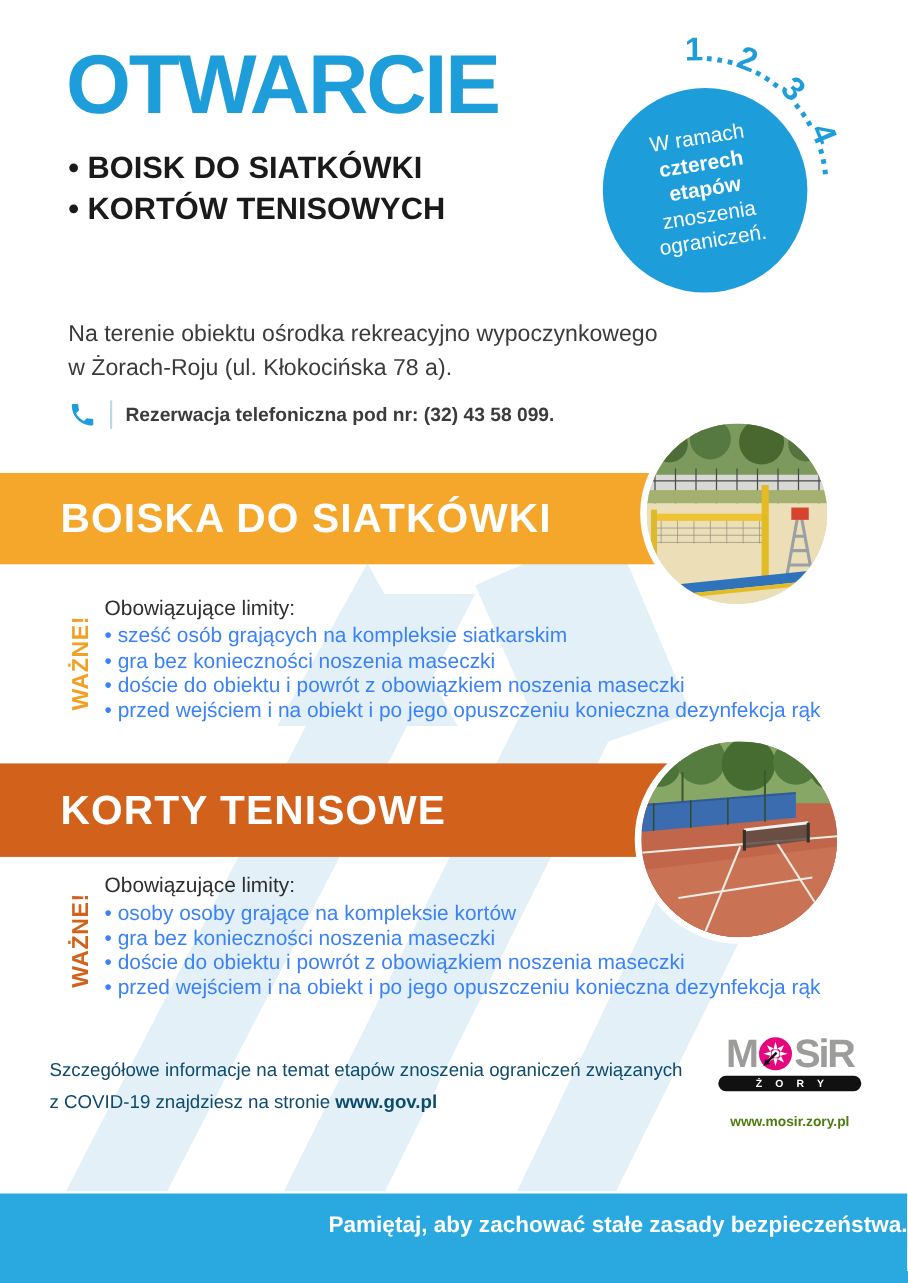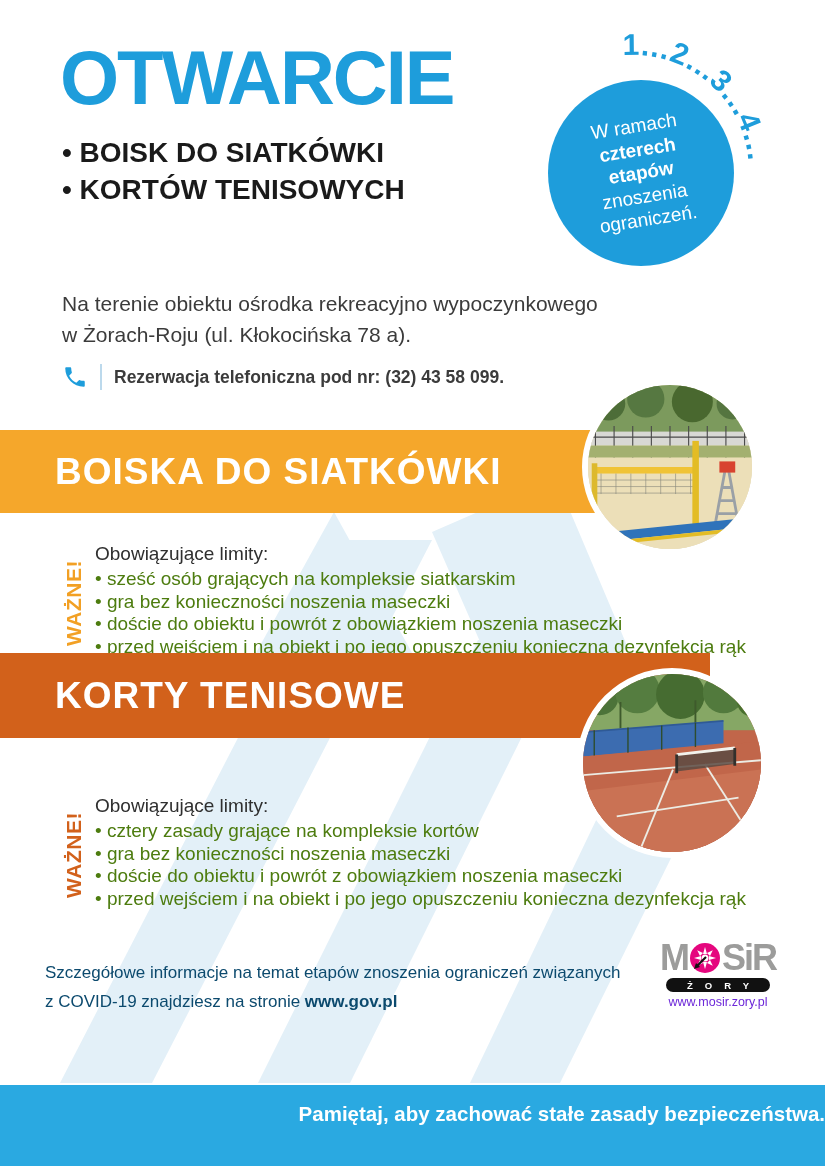--- a/index.html
+++ b/index.html
@@ -29,52 +29,52 @@
   .badge{left:548px;top:80px;width:186px;height:186px;border-radius:50%;
     background:var(--accentBlue);display:flex;align-items:center;justify-content:center;}
   .badge-text{transform:rotate(-9deg);color:#fff;font-size:19px;line-height:23.5px;text-align:center;}
   .badge-text .bold{font-weight:bold;}
   .arc-svg{left:512px;top:12px;overflow:visible;}
   .arc-svg text{fill:var(--accentBlue);font-family:"Liberation Sans","DejaVu Sans",sans-serif;
     font-size:30px;font-weight:bold;letter-spacing:1px;}
 
   .banner{left:0;width:710px;}
   .banner-1{top:430px;height:83px;background:var(--orangeLight);}
-  .banner-2{top:653px;height:85px;background:var(--orangeDark);}
+  .banner-2{top:694px;height:85px;background:var(--orangeDark);}
   .banner h2{margin:0;padding-left:55px;color:#fff;font-weight:bold;font-size:37px;letter-spacing:1px;}
   .banner-1 h2{line-height:83px;}
   .banner-2 h2{line-height:85px;}
 
   .photo{border:6px solid #fff;border-radius:50%;overflow:hidden;box-sizing:border-box;background:#ddd;z-index:3;}
   .photo-1{left:582px;top:379px;width:176px;height:176px;}
   .photo-2{left:577px;top:668px;width:190px;height:190px;}
   .photo svg{display:block;width:100%;height:100%;}
 
   .rules{left:95px;width:680px;}
   .rules-1{top:543px;}
   .rules-2{top:795px;}
   .wazne{position:absolute;left:-71px;top:48px;width:100px;text-align:center;
     transform:rotate(-90deg);font-weight:bold;font-size:21px;letter-spacing:.5px;}
   .rules-1 .wazne{color:#F2A024;}
   .rules-2 .wazne{color:var(--orangeDark);}
   .limits-title{margin:0 0 3px 0;font-size:19px;color:#2F2F2F;}
-  .limits-list{list-style:none;margin:0;padding:0;font-size:19px;line-height:22.5px;color:#4d7c0f;}
+  .limits-list{list-style:none;margin:0;padding:0;font-size:19px;line-height:22.5px;color:#3b82f6;}
   .limits-list li::before{content:"• ";}
 
   .info{left:45px;top:958px;font-size:17px;line-height:29px;color:#0c4a6e;margin:0;}
   .info .bold{font-weight:bold;}
 
   .logo{left:642px;top:940px;width:152px;text-align:center;z-index:3;}
   .logo-word{display:flex;align-items:center;justify-content:center;gap:1px;
     font-size:36px;font-weight:bold;color:var(--logoGrey);letter-spacing:-2px;line-height:36px;}
   .logo-sun{width:32px;height:32px;display:inline-block;}
-  .logo-bar{margin:2px auto 0;width:104px;height:14px;background:#111;border-radius:8px;
+  .logo-bar{margin:2px auto 0;width:130px;height:14px;background:#111;border-radius:8px;
     color:#fff;font-size:9.5px;font-weight:bold;letter-spacing:12px;text-indent:12px;
     display:flex;align-items:center;justify-content:center;}
-  .logo-url{margin-top:3px;font-size:12.5px;font-weight:normal;color:#6d28d9;}
+  .logo-url{margin-top:21px;font-size:12.5px;font-weight:bold;color:#4d7c0f;}
 
   .footer{left:0;top:1085px;width:825px;height:81px;background:var(--footerBlue);}
   .footer p{margin:0;text-align:right;line-height:57px;color:#fff;font-weight:bold;font-size:20.5px;}
 </style>
 </head>
 <body>
 
 <div class="page">
 
   <svg class="watermark" width="825" height="1166" viewBox="0 0 825 1166">
@@ -225,21 +225,21 @@
       <line x1="100" y1="86" x2="162" y2="79" stroke="#F2F2EC" stroke-width="3"></line>
       <line x1="100" y1="86" x2="100" y2="106" stroke="#33302C" stroke-width="3"></line>
       <line x1="162" y1="79" x2="162" y2="98" stroke="#33302C" stroke-width="3"></line>
     </svg>
   </div>
 
   <section class="layer rules rules-2">
     <div class="wazne">WAŻNE!</div>
     <p class="limits-title">Obowiązujące limity:</p>
     <ul class="limits-list">
-      <li>cztery zasady grające na kompleksie kortów</li>
+      <li>osoby osoby grające na kompleksie kortów</li>
       <li>gra bez konieczności noszenia maseczki</li>
       <li>doście do obiektu i powrót z obowiązkiem noszenia maseczki</li>
       <li>przed wejściem i na obiekt i po jego opuszczeniu konieczna dezynfekcja rąk</li>
     </ul>
   </section>
 
   <p class="layer info">
     <span>Szczegółowe informacje na temat etapów znoszenia ograniczeń związanych</span><br>
     <span>z COVID-19 znajdziesz na stronie</span>
     <span class="bold">www.gov.pl</span>

